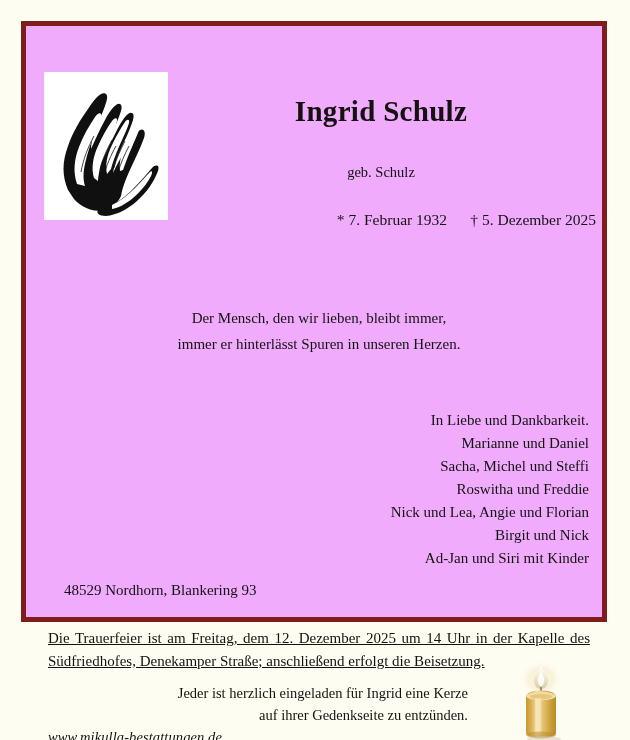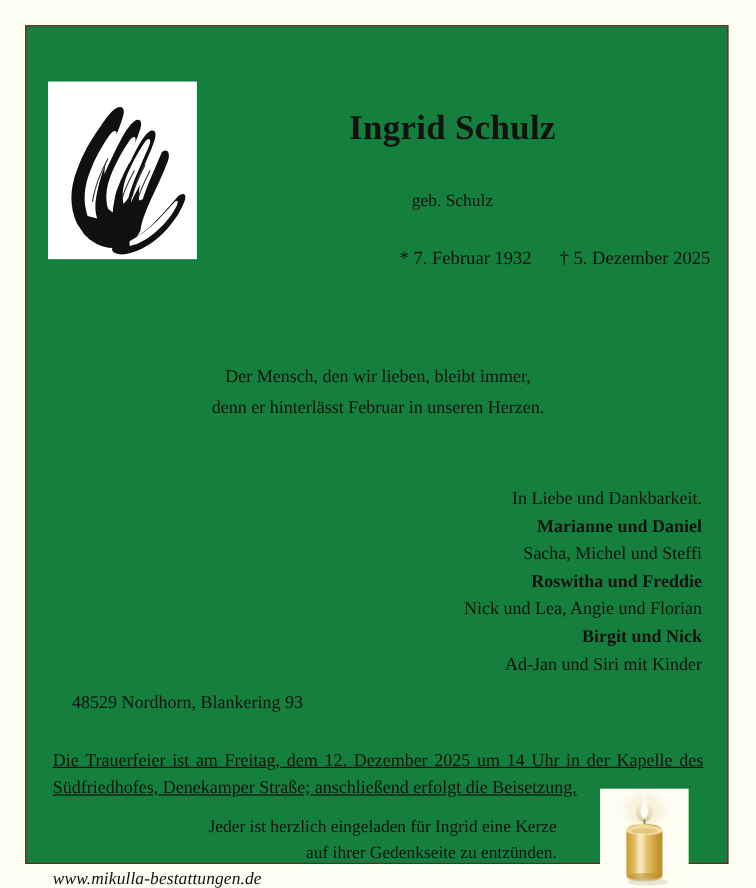--- a/index.html
+++ b/index.html
@@ -13,24 +13,24 @@
     font-family: "Liberation Serif", "DejaVu Serif", serif;
     color: #141210;
     overflow: hidden;
   }
 
   #card {
     position: absolute;
     left: 21px;
     top: 21px;
     width: 586px;
-    height: 699px;
-    border: 1px solid #7f1d1d;
+    height: 601px;
+    border: 5px solid #7f1d1d;
     box-sizing: border-box;
-    background: #15803d;
+    background: #f0abfc;
   }
 
   
   #hands-figure {
     position: absolute;
     left: 18px;
     top: 46px;
     width: 124px;
     height: 148px;
     background: #ffffff;
@@ -79,21 +79,21 @@
   #family-block {
     position: absolute;
     left: 23px;
     top: 383px;
     width: 540px;
     text-align: right;
     font-size: 15px;
     line-height: 1.53;
   }
   .fam-line { display: block; }
-  .fam-line.bold { font-weight: bold; }
+  .fam-line.bold { font-weight: normal; }
 
   
   #address-line {
     position: absolute;
     left: 22px;
     top: 556px;
     font-size: 15px;
     margin-left: 16px;
   }
   #ceremony-block {
@@ -196,21 +196,21 @@
   </div>
 
   <div id="headline-block">
     <div id="deceased-name">Ingrid Schulz</div>
     <div id="maiden-name">geb. Schulz</div>
     <div id="life-dates">* 7. Februar 1932      † 5. Dezember 2025</div>
   </div>
 
   <div id="verse-block">
     <span class="vline">Der Mensch, den wir lieben, bleibt immer,</span><br>
-    <span class="vline">denn er hinterlässt Februar in unseren Herzen.</span>
+    <span class="vline">immer er hinterlässt Spuren in unseren Herzen.</span>
   </div>
 
   <div id="family-block">
     <span class="fam-line">In Liebe und Dankbarkeit.</span>
     <span class="fam-line bold">Marianne und Daniel</span>
     <span class="fam-line">Sacha, Michel und Steffi</span>
     <span class="fam-line bold">Roswitha und Freddie</span>
     <span class="fam-line">Nick und Lea, Angie und Florian</span>
     <span class="fam-line bold">Birgit und  Nick</span>
     <span class="fam-line">Ad-Jan und Siri mit Kinder</span>

